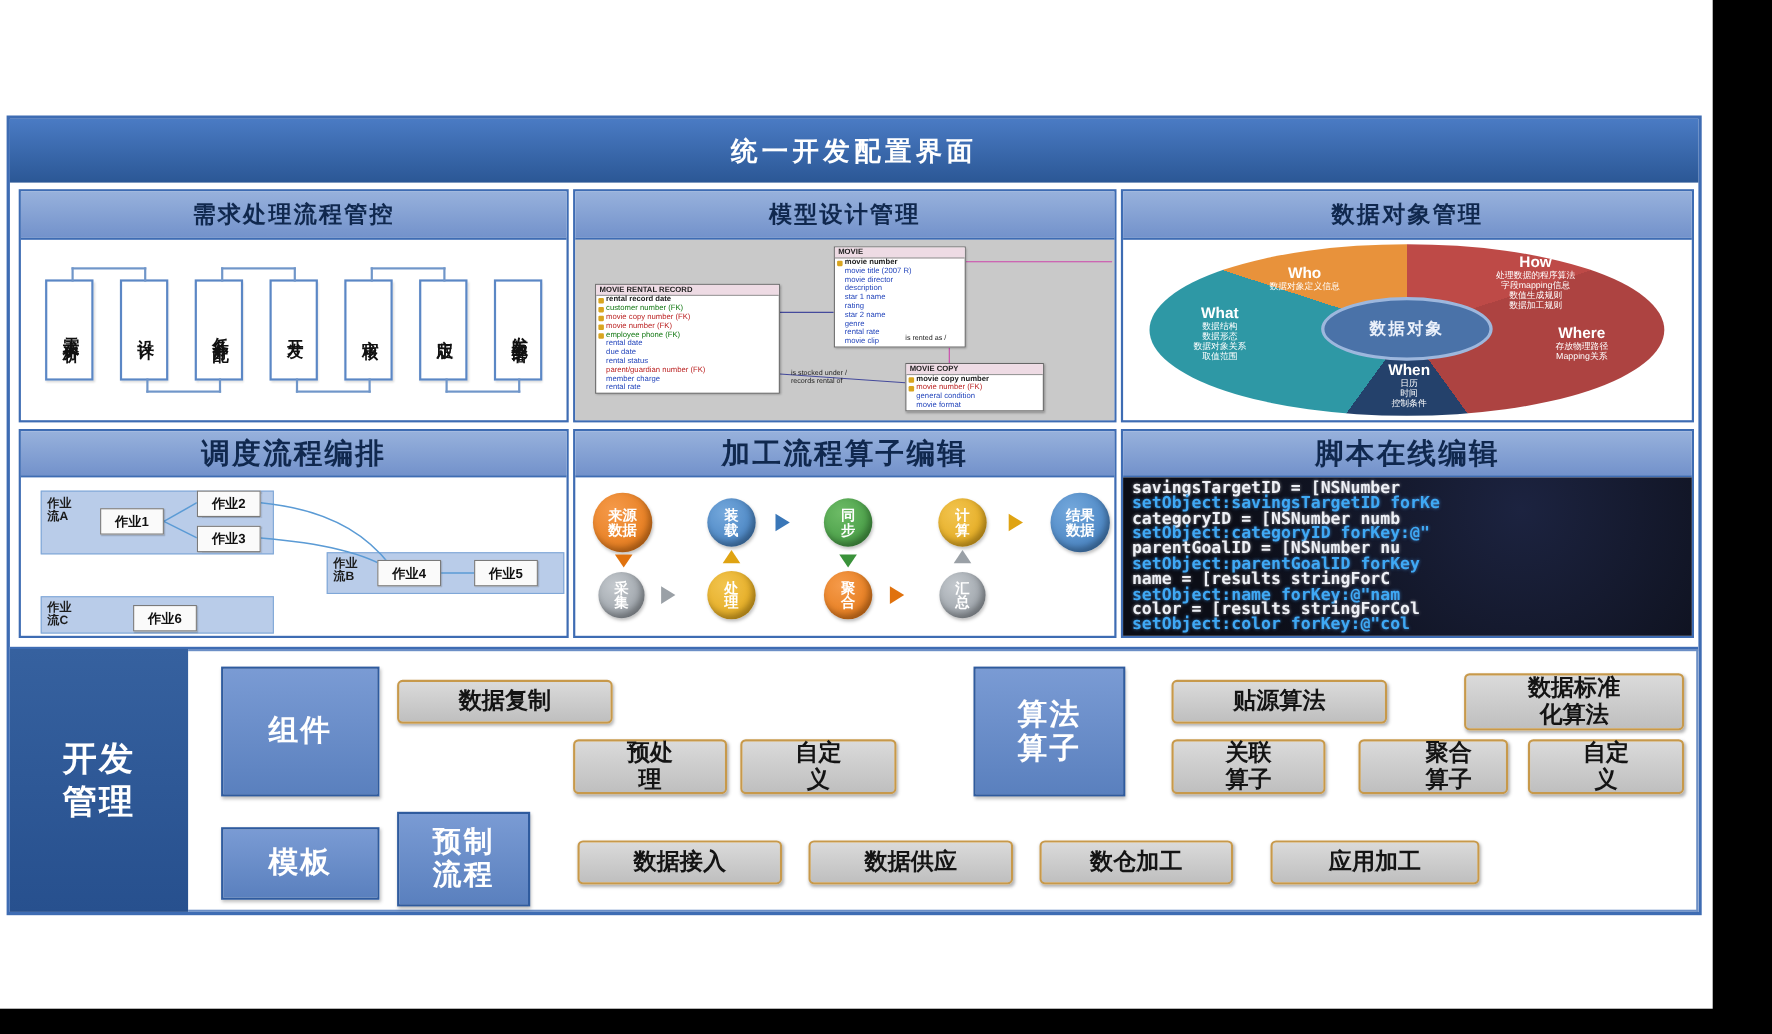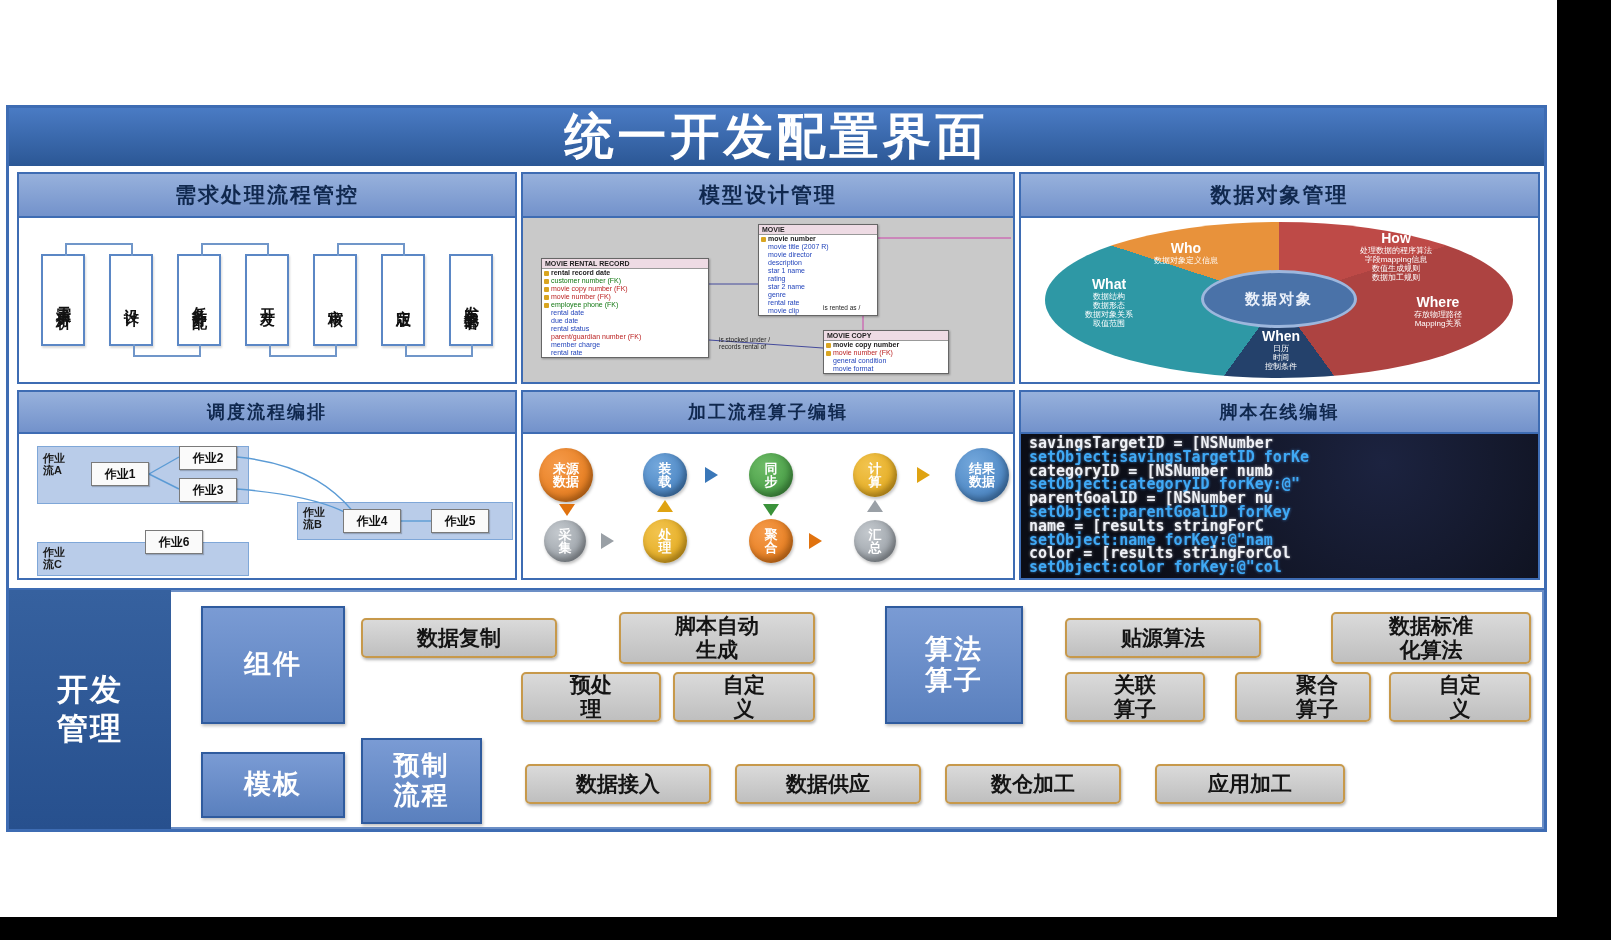--- a/index.html
+++ b/index.html
@@ -6,28 +6,28 @@
   body { background:#000; font-family:"Liberation Sans","DejaVu Sans",sans-serif; }
   .stage { position:relative; width:1611px; height:940px; background:#000; overflow:hidden; }
   .white-area { position:absolute; left:0; top:0; width:1557px; height:917px; background:#fff; }
 
   .main { position:absolute; left:6px; top:105px; width:1541px; height:727px;
           border:3px solid #3e6cb3; background:#fff; }
 
   .title-bar { position:absolute; left:0; top:0; width:1535px; height:58px;
     background:linear-gradient(180deg,#4a7bc4,#2b5795); color:#fff;
     display:flex; align-items:center; justify-content:center;
-    font-size:49px; font-weight:bold; letter-spacing:4px; }
+    font-size:24px; font-weight:bold; letter-spacing:4px; }
 
   .panel { position:absolute; border:2px solid #3e6cb3; background:#fff; }
   .panel-header { background:linear-gradient(180deg,#97b1dc,#7392cb);
     border-bottom:2px solid #3e6cb3; display:flex; align-items:center; justify-content:center;
     font-weight:bold; color:#10284e; letter-spacing:2px; }
   .row1 .panel-header { height:44px; font-size:21px; }
-  .row2 .panel-header { height:42px; font-size:18px; }
+  .row2 .panel-header { height:42px; font-size:26px; }
   .panel-body { position:relative; overflow:hidden; }
   .row1 .panel-body { height:164px; }
   .row2 .panel-body { height:144px; }
 
   .p11 { left:8px;  top:64px; width:500px; height:212px; }
   .p12 { left:512px; top:64px; width:494px; height:212px; }
   .p13 { left:1010px; top:64px; width:521px; height:212px; }
   .p21 { left:8px;  top:282px; width:500px; height:190px; }
   .p22 { left:512px; top:282px; width:494px; height:190px; }
   .p23 { left:1010px; top:282px; width:521px; height:190px; }
@@ -390,21 +390,21 @@
 流A</div>
           <div class="flow-label" style="left:284px; top:72px;">作业
 流B</div>
           <div class="flow-label" style="left:24px; top:112px;">作业
 流C</div>
           <div class="job-box" style="left:72px; top:28px;">作业1</div>
           <div class="job-box" style="left:160px; top:12px;">作业2</div>
           <div class="job-box" style="left:160px; top:44px;">作业3</div>
           <div class="job-box" style="left:324px; top:75px;">作业4</div>
           <div class="job-box" style="left:412px; top:75px;">作业5</div>
-          <div class="job-box" style="left:102px; top:96px;margin-left:24px;">作业6</div>
+          <div class="job-box" style="left:102px; top:116px;">作业6</div>
         </div>
       </div>
 
       <div class="panel row2 p22">
         <div class="panel-body" style="position:absolute; left:0; top:42px; width:490px; height:144px;">
           <div class="op-top">
 
               <div class="op-node n-orange n-big"><span style="white-space:pre-line;">来源
 数据</span></div>
 
@@ -472,22 +472,20 @@
           </div>
       </div>
 
       <div class="bottom">
         <div class="dev-box">开发
 管理</div>
         <div class="bottom-inner">
 
           <div class="btag" style="left:30px; top:14px; width:144px; height:118px;">组件</div>
           <div class="gbtn" style="left:190px; top:26px; width:196px; height:40px;">数据复制</div>
-          <div class="gbtn" style="left:448px; top:20px; width:196px; height:52px;">脚本自动
-生成</div>
           <div class="gbtn" style="left:350px; top:80px; width:140px; height:50px;">预处
 理</div>
           <div class="gbtn" style="left:502px; top:80px; width:142px; height:50px;">自定
 义</div>
 
           <div class="btag" style="left:714px; top:14px; width:138px; height:118px;">算法
 算子</div>
           <div class="gbtn" style="left:894px; top:26px; width:196px; height:40px;">贴源算法</div>
           <div class="gbtn" style="left:1160px; top:20px; width:200px; height:52px;">数据标准
 化算法</div>

